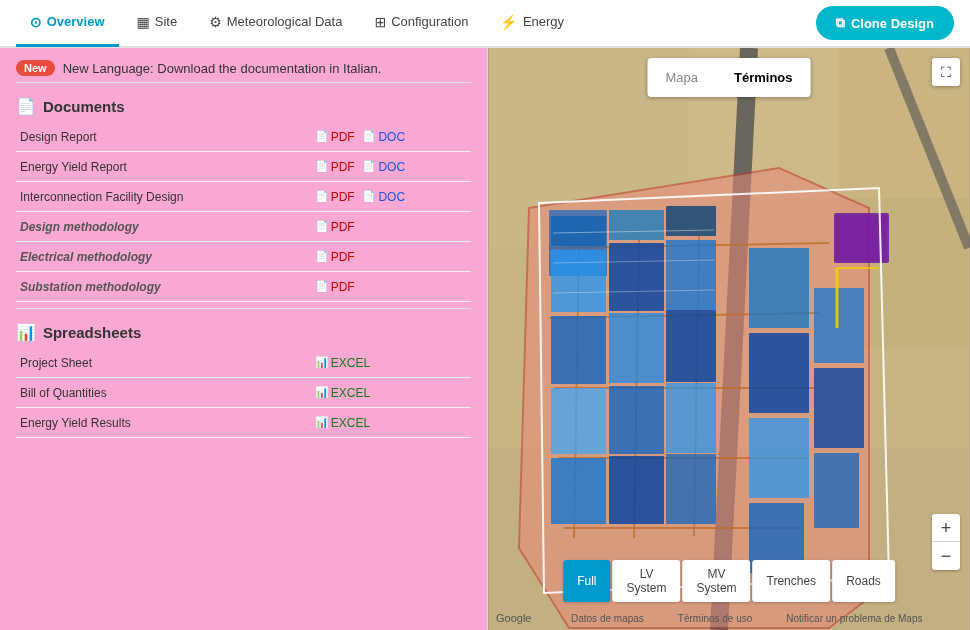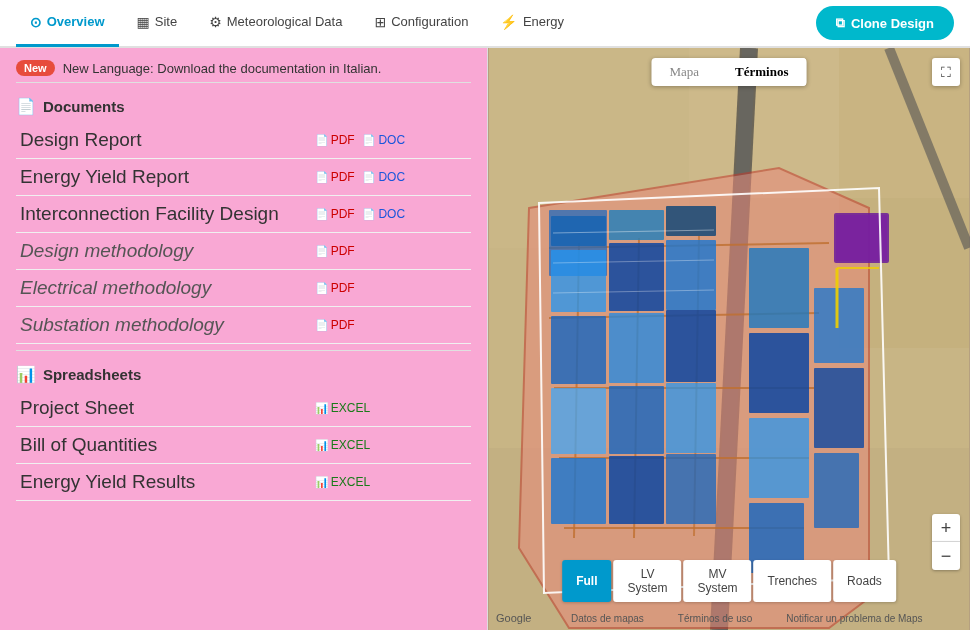--- a/index.html
+++ b/index.html
@@ -49,40 +49,40 @@
       display: flex; align-items: center; gap: 7px;
       font-size: 15px; font-weight: 700; color: #333;
       margin: 14px 0 6px 0;
     }
     .section-icon { font-size: 16px; color: #555; }
 
     
     .doc-table { width: 100%; border-collapse: collapse; }
     .doc-table tr { border-bottom: 1px solid #f0f0f0; }
     .doc-table td { padding: 7px 4px; vertical-align: middle; }
-    .doc-name { color: #333; font-size: 19px; }
-    .doc-name.italic { font-style: italic; color: #555; }
+    .doc-name { color: #333; font-size: 12px; }
+    .doc-name.italic { font-style: italic; color: #555; font-weight: bold; }
     .doc-links { display: flex; gap: 8px; align-items: center; white-space: nowrap; }
     .doc-link-pdf { color: #cc0000; font-size: 12px; display: flex; align-items: center; gap: 2px; cursor: pointer; }
     .doc-link-doc { color: #1a56db; font-size: 12px; display: flex; align-items: center; gap: 2px; cursor: pointer; }
     .doc-link-excel { color: #1a7a1a; font-size: 12px; display: flex; align-items: center; gap: 2px; cursor: pointer; }
     .file-icon { font-size: 11px; }
 
     
     .right-panel { flex: 1; position: relative; background: #c8b89a; overflow: hidden; }
 
     
     .map-toggle {
       position: absolute; top: 10px; left: 50%; transform: translateX(-50%);
       background: #fff; border-radius: 4px; display: flex;
       box-shadow: 0 1px 4px rgba(0,0,0,0.3); z-index: 10; overflow: hidden;
     }
     .map-btn {
-      padding: 6px 18px; font-size: 13px; cursor: pointer; border: none;
-      background: transparent; color: #555; font-family: Liberation Serif, serif;
+      padding: 12px 18px; font-size: 13px; cursor: pointer; border: none;
+      background: transparent; color: #555;
     }
     .map-btn.active { background: #fff; font-weight: 700; color: #000; }
     .map-btn:not(.active) { color: #888; }
 
     
     .fullscreen-btn {
       position: absolute; top: 10px; right: 10px; background: #fff;
       border: none; border-radius: 3px; width: 28px; height: 28px;
       cursor: pointer; font-size: 14px; display: flex; align-items: center;
       justify-content: center; box-shadow: 0 1px 4px rgba(0,0,0,0.3); z-index: 10;
@@ -101,21 +101,21 @@
     
     .map-bottom-tabs {
       position: absolute; bottom: 28px; left: 50%; transform: translateX(-50%);
       display: flex; gap: 2px; z-index: 10;
     }
     .map-tab {
       padding: 7px 14px; font-size: 12px; cursor: pointer; border: none;
       background: #fff; color: #444; border-radius: 3px;
       box-shadow: 0 1px 3px rgba(0,0,0,0.2);
     }
-    .map-tab.active { background: #0099cc; color: #fff; font-weight: 700; }
+    .map-tab.active { background: #0099cc; color: #fff; font-weight: 400; }
 
     .zoom-controls {
       position: absolute; right: 10px; bottom: 60px;
       display: flex; flex-direction: column; z-index: 10;
     }
     .zoom-btn {
       width: 28px; height: 28px; background: #fff; border: none;
       cursor: pointer; font-size: 18px; display: flex; align-items: center;
       justify-content: center; box-shadow: 0 1px 3px rgba(0,0,0,0.3);
       color: #444; line-height: 1;

